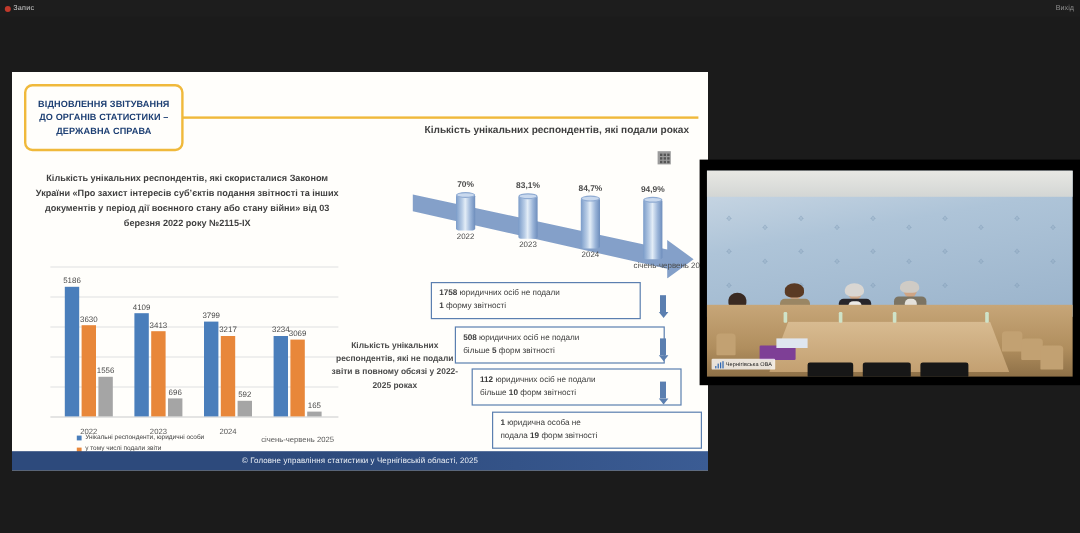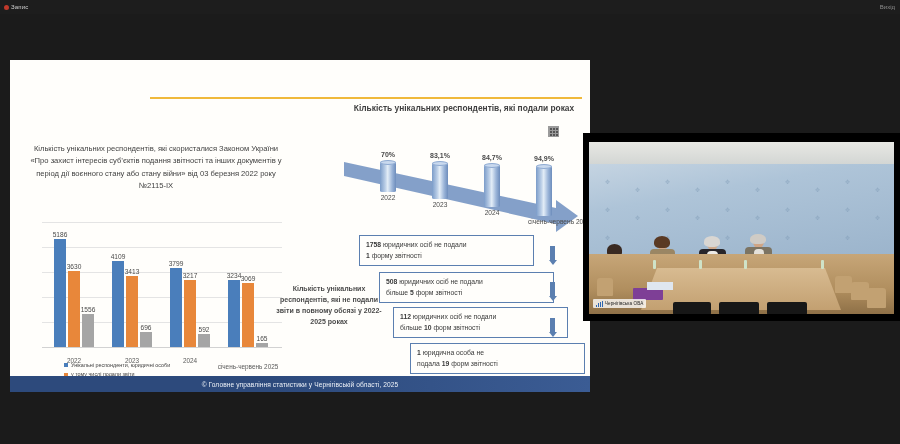--- a/index.html
+++ b/index.html
@@ -44,21 +44,21 @@
   #grid-icon{
     position:absolute; left:538px; top:66px; width:11px; height:11px;
     background:#9b9b9b; z-index:5;
     display:grid; grid-template-columns:1fr 1fr 1fr; grid-template-rows:1fr 1fr 1fr; gap:1px; padding:1.5px;
   }
   #grid-icon i{ background:#555; display:block; }
 
   
   #left-para{
     position:absolute; left:18px; top:83px; width:256px;
-    font-size:7.6px; font-weight:normal; color:#3f3f3f;
+    font-size:7.6px; font-weight:bold; color:#3f3f3f;
     line-height:1.62; text-align:center;
   }
 
   
   #chart-left{ position:absolute; left:14px; top:152px; width:262px; height:175px; }
   .cl-grid{ position:absolute; left:18px; top:10px; width:240px; height:125px; }
   .cl-grid .gl{ position:absolute; left:0; width:240px; height:1px; background:#e4e4e4; }
   .cl-axis{ position:absolute; left:18px; top:135px; width:240px; height:1px; background:#d2d2d2; }
   .cl-group{ position:absolute; bottom:40px; width:56px; display:flex; align-items:flex-end; justify-content:center; gap:2px; height:125px; }
   .cl-bar{ width:12px; position:relative; }
@@ -176,20 +176,23 @@
     <span id="rec-dot"></span>
     <span id="rec-label">Запис</span>
   </div>
   <div id="topbar-right">Вихід</div>
 </div>
 
 <div id="slide">
 
   <div id="title-rule"></div>
 
+  <div id="title-chip">
+    <div id="title-text">ВІДНОВЛЕННЯ ЗВІТУВАННЯ ДО ОРГАНІВ СТАТИСТИКИ – ДЕРЖАВНА СПРАВА</div>
+  </div>
 
   <div id="grid-icon">
     <i></i>
       <i></i>
       <i></i>
       <i></i>
       <i></i>
       <i></i>
       <i></i>
       <i></i>

